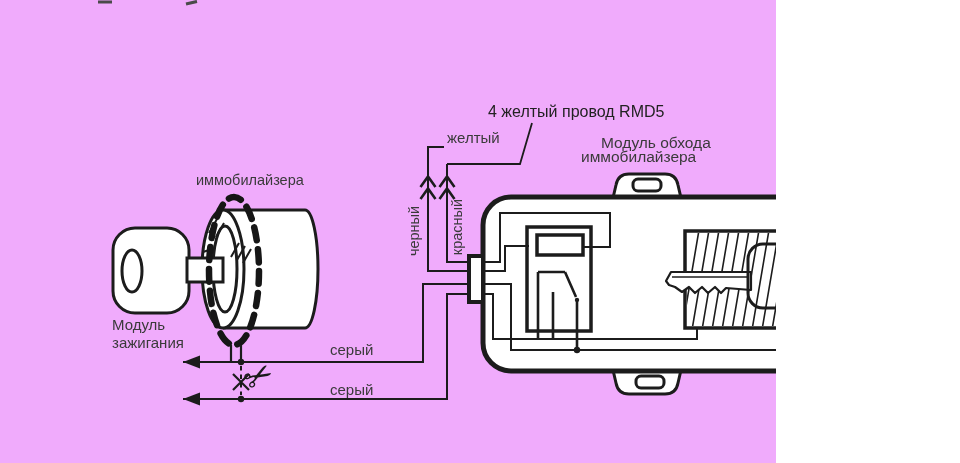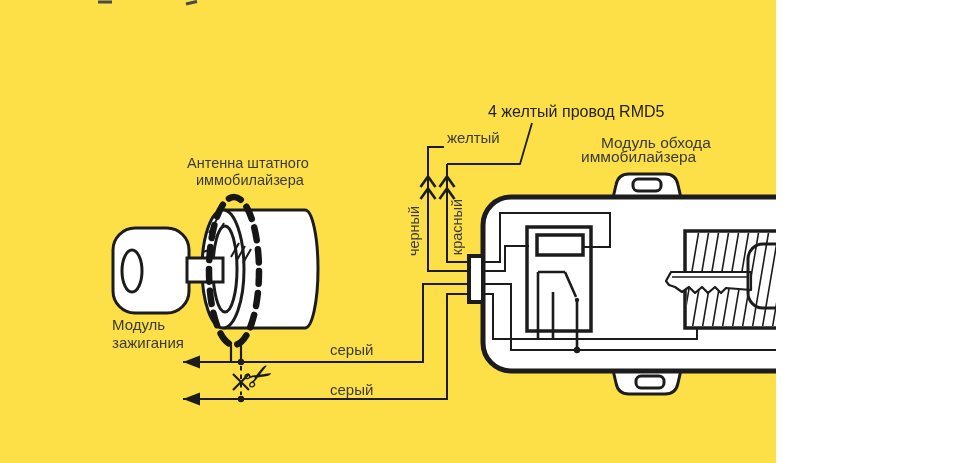--- a/index.html
+++ b/index.html
@@ -1,17 +1,17 @@
 <!DOCTYPE html>
 <html><head>
 <meta charset="utf-8">
 <style>
   html,body{margin:0;padding:0;background:#ffffff;}
   .stage{
-    position:relative;width:776px;height:463px;background:#fde047;overflow:hidden;
+    position:relative;width:776px;height:463px;background:#f0abfc;overflow:hidden;
     font-family:"Liberation Sans", sans-serif;color:#383838;
   }
   .stage svg{position:absolute;left:0;top:0;z-index:1;}
   .lbl{position:absolute;z-index:2;white-space:nowrap;color:#3a3a3a;line-height:1.05;}
   .lbl-rmd5{left:488px;top:104px;font-size:16px;color:#222222;}
   .lbl-massa{left:447px;top:130px;font-size:15px;}
   .lbl-module1{left:601px;top:135px;font-size:15.5px;}
   .lbl-module2{left:581px;top:149px;font-size:15.5px;}
   .lbl-antenna1{left:187px;top:156px;font-size:14.5px;}
   .lbl-antenna2{left:196px;top:173px;font-size:14.5px;}
@@ -111,21 +111,20 @@
     <path d="M200,355.5 L183,362 L200,368.5 Z" fill="#1c1c1c"></path>
     <path d="M200,392.5 L183,399 L200,405.5 Z" fill="#1c1c1c"></path>
 
     <rect x="469" y="256" width="14" height="46" fill="#ffffff" stroke="#1c1c1c" stroke-width="4"></rect>
   </svg>
 
   <div class="lbl lbl-rmd5">4 желтый провод RMD5</div>
   <div class="lbl lbl-massa">желтый</div>
   <div class="lbl lbl-module1">Модуль обхода</div>
   <div class="lbl lbl-module2">иммобилайзера</div>
-  <div class="lbl lbl-antenna1">Антенна штатного</div>
   <div class="lbl lbl-antenna2">иммобилайзера</div>
   <div class="lbl lbl-zamok1">Модуль</div>
   <div class="lbl lbl-zamok2">зажигания</div>
   <div class="lbl lbl-rot lbl-black">черный</div>
   <div class="lbl lbl-rot lbl-red">красный</div>
   <div class="lbl lbl-gray1">серый</div>
   <div class="lbl lbl-gray2">серый</div>
   <span class="scissors">✂</span>
 
 </div>

